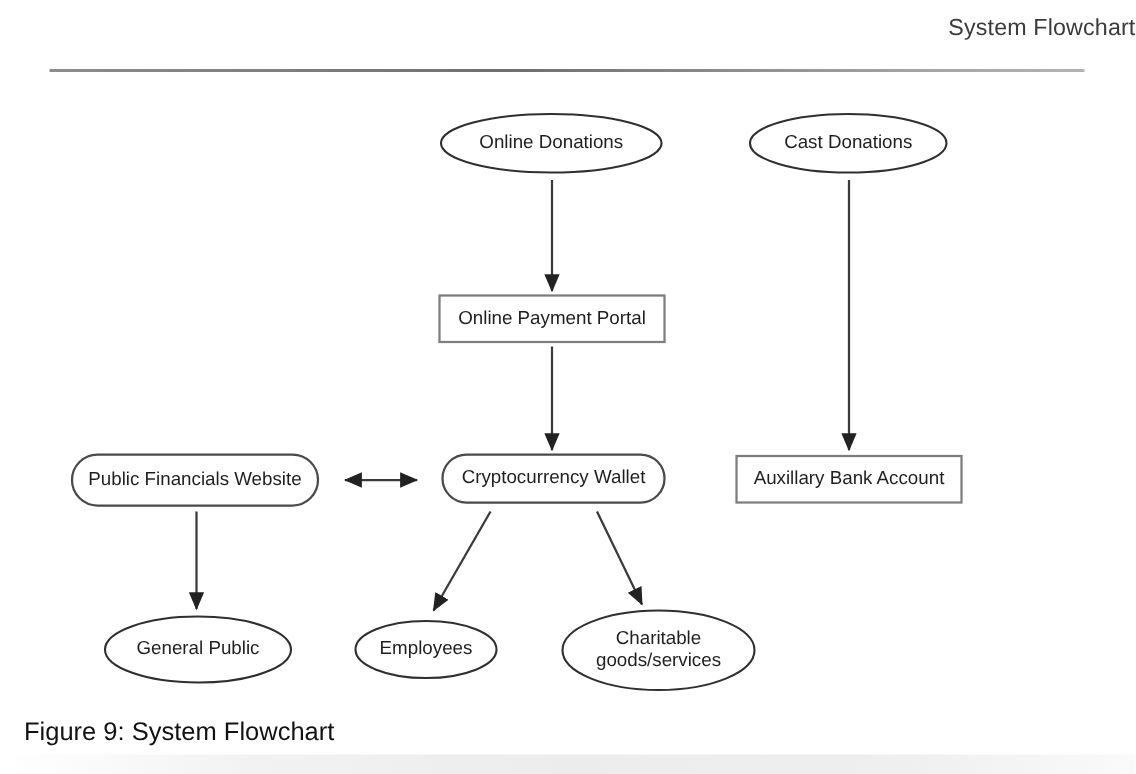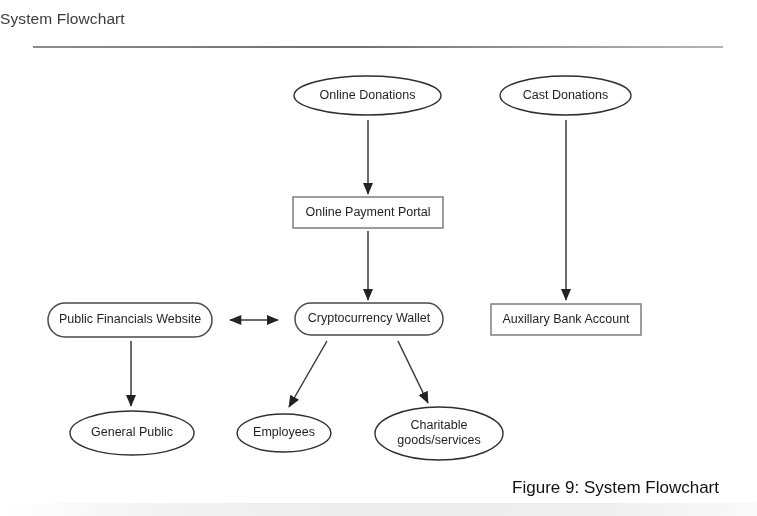--- a/index.html
+++ b/index.html
@@ -20,21 +20,21 @@
     position: absolute;
     inset: 0;
     background: #ffffff;
   }
   
   .hdr-title {
     position: absolute;
     left: 0;
     top: 10px;
     width: 757px;
-    text-align: left;
+    text-align: right;
     font-size: 15.5px;
     color: #3b3b3b;
     letter-spacing: .1px;
     white-space: nowrap;
   }
   .hdr-figure-note {
     position: absolute;
     right: 10px;
     top: 3px;
     font-size: 17px;
@@ -47,24 +47,24 @@
     position: absolute;
     left: 33px;
     top: 46px;
     width: 690px;
     height: 2px;
     background: linear-gradient(90deg,#8d8d8d 0%,#6f6f6f 45%,#9a9a9a 75%,#b4b4b4 100%);
   }
   
   .caption {
     position: absolute;
-    left: 4px;
+    left: 16px;
     top: 478px;
     width: 715px;
-    text-align: right;
+    text-align: left;
     font-size: 17px;
     color: #121212;
     white-space: nowrap;
   }
   .footer-band {
     position: absolute;
     left: 0;
     top: 503px;
     width: 757px;
     height: 13px;

